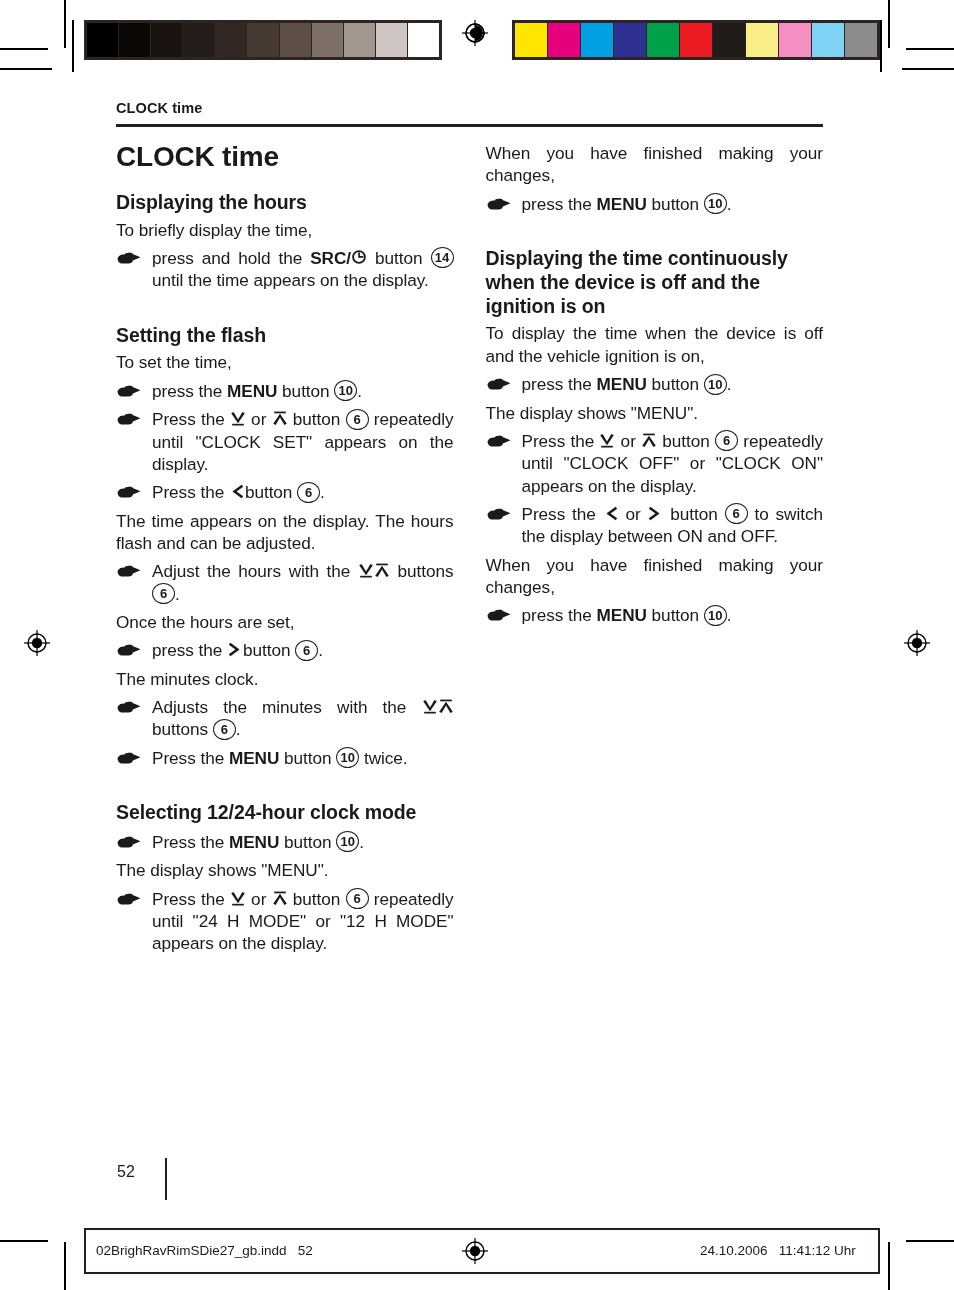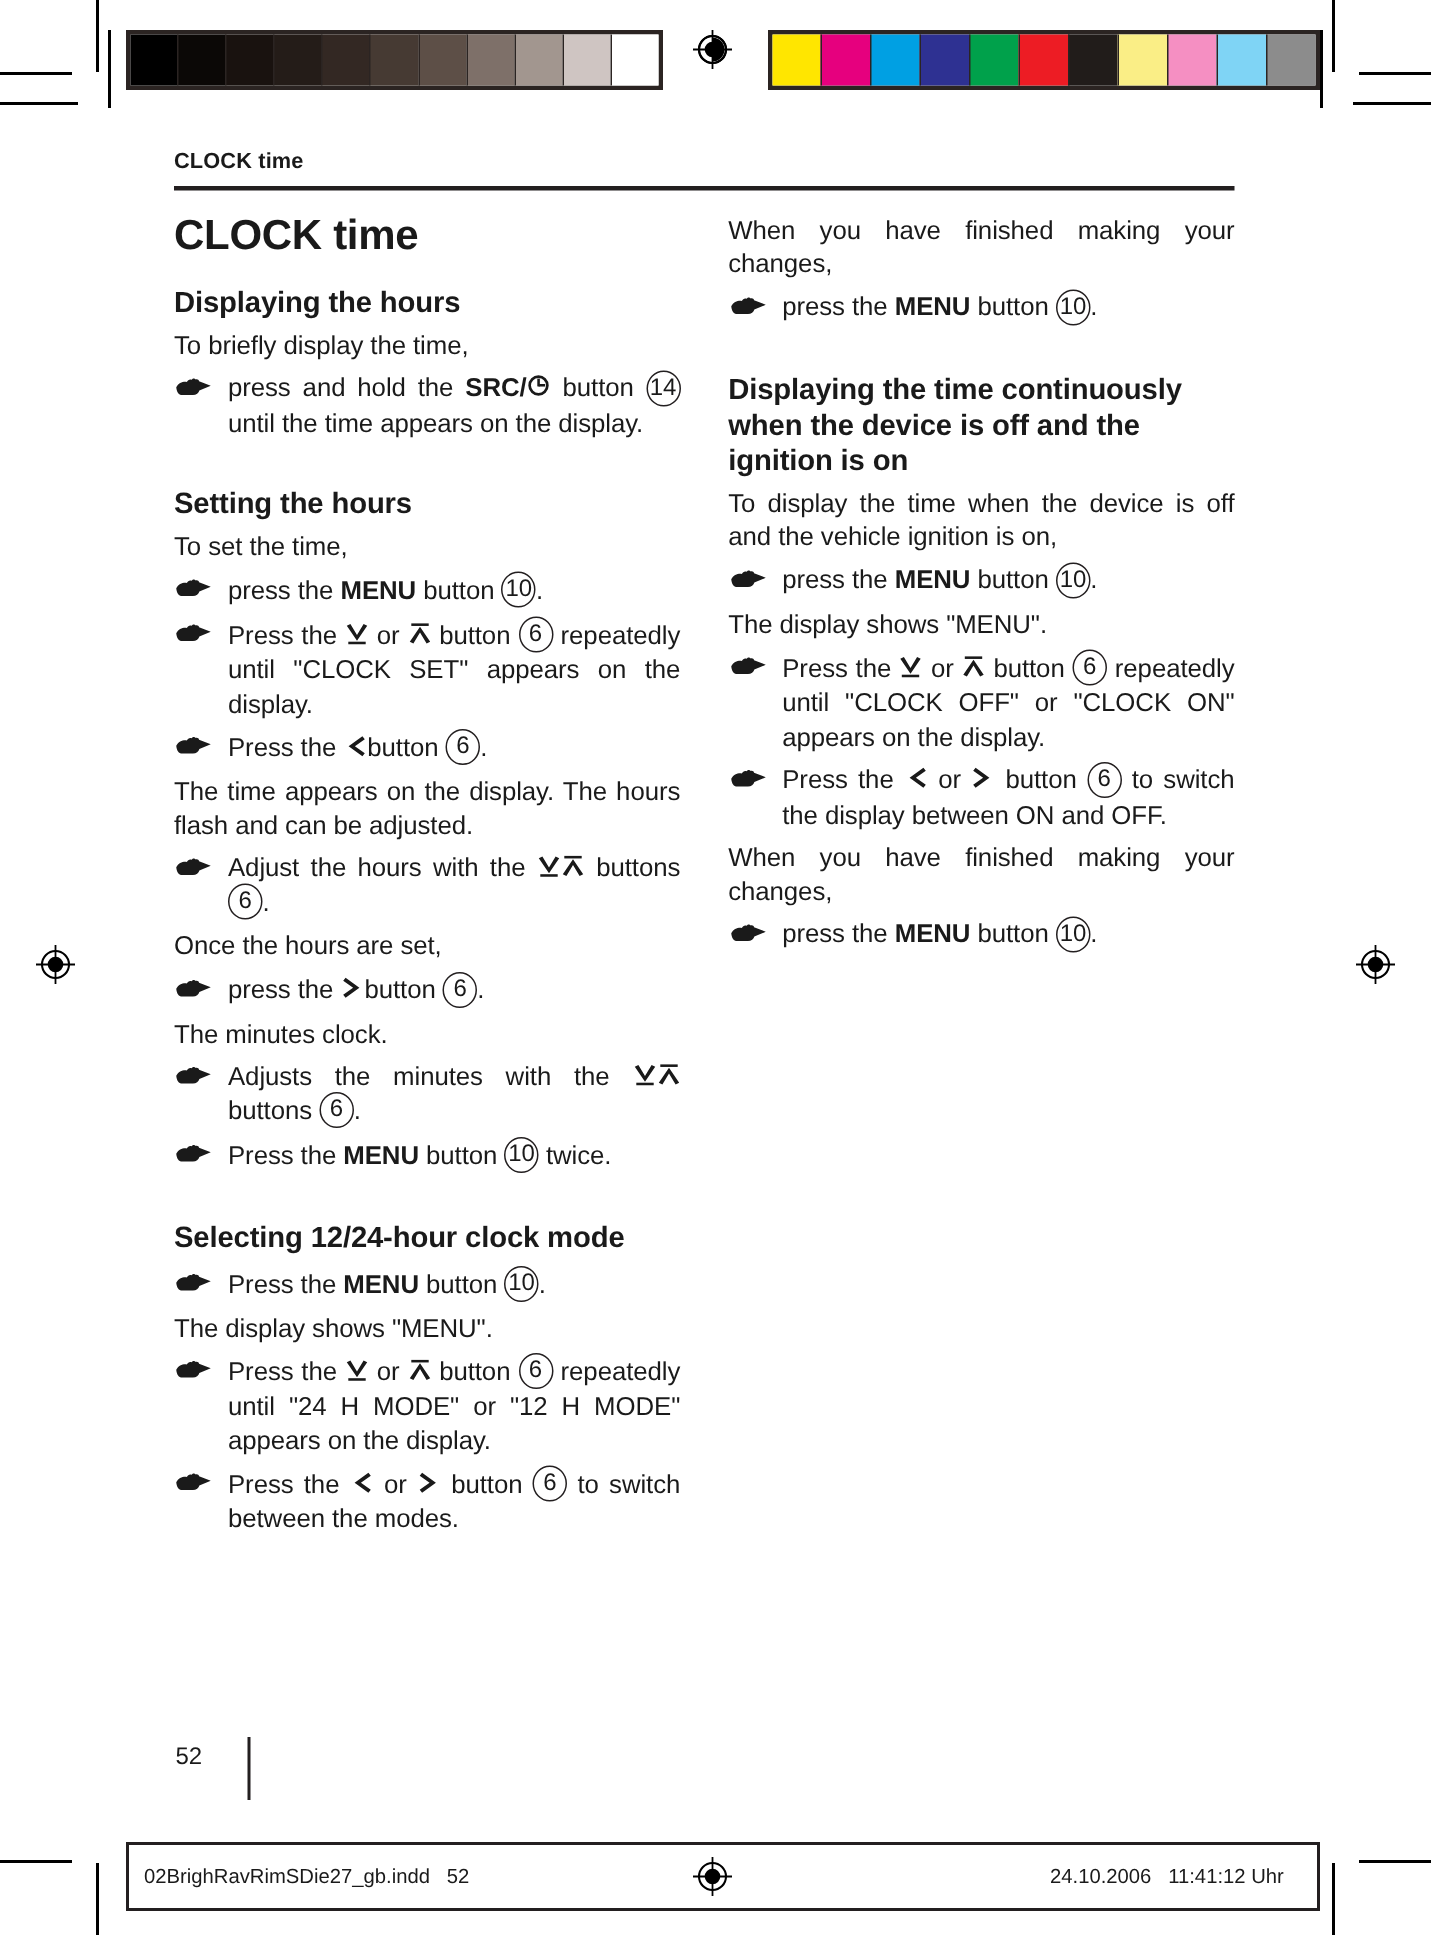--- a/index.html
+++ b/index.html
@@ -100,27 +100,27 @@
     width: 26px; height: 18px;
     display: inline-block;
   }
   b, .bold { font-weight: bold; }
 
   
   .ref {
     display: inline-block;
     border: 1.4px solid #231f20;
     border-radius: 50%;
-    font-size: 16px;
+    font-size: 13px;
     line-height: 1;
     padding: 3px 1px 3px 1px;
     min-width: 19px;
     text-align: center;
     vertical-align: 1.5px;
-    font-weight: normal;
+    font-weight: bold;
     letter-spacing: 0;
   }
 
   
   .key { display: inline-block; vertical-align: -1px; }
 
   #page-number {
     position: absolute;
     left: 117px; top: 1163px;
     font-size: 16px;
@@ -233,21 +233,21 @@
         <p class="para justify">To briefly display the time,</p>
         <div class="step justify"><svg viewBox="0 0 26 16" class="hand">
             <path d="M1.5 7.2 C3 4.2 6 3.2 8.6 3.6 C9.2 2.2 10.6 1.6 11.8 2.2 C12.4 1.2 13.8 1.1 14.5 2.0 C15.4 1.6 16.5 2.1 16.7 3.1 L24.5 6.2 L16.9 9.4 C16.5 11.2 14.8 12.4 12.6 12.4 L5.4 12.4 C3.2 12.4 1.8 10.6 1.5 7.2 Z" fill="#1a1a1a"></path>
           </svg><span>press and hold the <b>SRC/</b><svg class="key" width="16" height="16" viewBox="0 0 16 16">
               <g fill="#1a1a1a">
                 <path d="M8 1.2 A6.8 6.8 0 1 0 8 14.8 A6.8 6.8 0 1 0 8 1.2 Z M8 3.0 A5 5 0 1 1 8 13.0 A5 5 0 1 1 8 3.0 Z"></path>
                 <rect x="7.2" y="3.4" width="1.7" height="5.2"></rect>
                 <rect x="8.0" y="7.0" width="4.4" height="1.7"></rect>
               </g>
             </svg> button <span class="ref">14</span> until the time appears on the display.</span></div>
-        <h2 class="sub tight">Setting the hours</h2>
+        <h2 class="sub tight">Setting the flash</h2>
         <p class="para justify">To set the time,</p>
         <div class="step justify"><svg viewBox="0 0 26 16" class="hand">
             <path d="M1.5 7.2 C3 4.2 6 3.2 8.6 3.6 C9.2 2.2 10.6 1.6 11.8 2.2 C12.4 1.2 13.8 1.1 14.5 2.0 C15.4 1.6 16.5 2.1 16.7 3.1 L24.5 6.2 L16.9 9.4 C16.5 11.2 14.8 12.4 12.6 12.4 L5.4 12.4 C3.2 12.4 1.8 10.6 1.5 7.2 Z" fill="#1a1a1a"></path>
           </svg><span>press the <b>MENU</b> button <span class="ref">10</span>.</span></div>
         <div class="step justify"><svg viewBox="0 0 26 16" class="hand">
             <path d="M1.5 7.2 C3 4.2 6 3.2 8.6 3.6 C9.2 2.2 10.6 1.6 11.8 2.2 C12.4 1.2 13.8 1.1 14.5 2.0 C15.4 1.6 16.5 2.1 16.7 3.1 L24.5 6.2 L16.9 9.4 C16.5 11.2 14.8 12.4 12.6 12.4 L5.4 12.4 C3.2 12.4 1.8 10.6 1.5 7.2 Z" fill="#1a1a1a"></path>
           </svg><span>Press the <svg class="key" width="16" height="15" viewBox="0 0 16 15">
               <g fill="#1a1a1a">
                 <path d="M1.2 2.2 L3.6 1.0 L8 8.4 L12.4 1.0 L14.8 2.2 L8 12.2 Z"></path>
                 <rect x="2.2" y="12.8" width="11.6" height="1.7"></rect>
@@ -315,31 +315,20 @@
               <g fill="#1a1a1a">
                 <path d="M1.2 2.2 L3.6 1.0 L8 8.4 L12.4 1.0 L14.8 2.2 L8 12.2 Z"></path>
                 <rect x="2.2" y="12.8" width="11.6" height="1.7"></rect>
               </g>
             </svg> or <svg class="key" width="16" height="15" viewBox="0 0 16 15">
               <g fill="#1a1a1a">
                 <path d="M1.2 12.8 L3.6 14.0 L8 6.6 L12.4 14.0 L14.8 12.8 L8 2.8 Z"></path>
                 <rect x="2.2" y="0.6" width="11.6" height="1.7"></rect>
               </g>
             </svg> button <span class="ref">6</span> repeatedly until "24 H MODE" or "12 H MODE" appears on the display.</span></div>
-        <div class="step justify"><svg viewBox="0 0 26 16" class="hand">
-            <path d="M1.5 7.2 C3 4.2 6 3.2 8.6 3.6 C9.2 2.2 10.6 1.6 11.8 2.2 C12.4 1.2 13.8 1.1 14.5 2.0 C15.4 1.6 16.5 2.1 16.7 3.1 L24.5 6.2 L16.9 9.4 C16.5 11.2 14.8 12.4 12.6 12.4 L5.4 12.4 C3.2 12.4 1.8 10.6 1.5 7.2 Z" fill="#1a1a1a"></path>
-          </svg><span>Press the <svg class="key" width="16" height="15" viewBox="0 0 16 15">
-              <g fill="#1a1a1a">
-                <path d="M12.6 0.8 L14.2 2.8 L7.6 7.5 L14.2 12.2 L12.6 14.2 L3.4 7.5 Z"></path>
-              </g>
-            </svg> or <svg class="key" width="16" height="15" viewBox="0 0 16 15">
-              <g fill="#1a1a1a">
-                <path d="M3.4 0.8 L1.8 2.8 L8.4 7.5 L1.8 12.2 L3.4 14.2 L12.6 7.5 Z"></path>
-              </g>
-            </svg> button <span class="ref">6</span> to switch between the modes.</span></div>
       </div>
     <div class="col" id="col-right">
         <p class="para justify">When you have finished making your changes,</p>
         <div class="step justify"><svg viewBox="0 0 26 16" class="hand">
             <path d="M1.5 7.2 C3 4.2 6 3.2 8.6 3.6 C9.2 2.2 10.6 1.6 11.8 2.2 C12.4 1.2 13.8 1.1 14.5 2.0 C15.4 1.6 16.5 2.1 16.7 3.1 L24.5 6.2 L16.9 9.4 C16.5 11.2 14.8 12.4 12.6 12.4 L5.4 12.4 C3.2 12.4 1.8 10.6 1.5 7.2 Z" fill="#1a1a1a"></path>
           </svg><span>press the <b>MENU</b> button <span class="ref">10</span>.</span></div>
         <h2 class="sub tight">Displaying the time continuously when the device is off and the ignition is on</h2>
         <p class="para justify">To display the time when the device is off and the vehicle ignition is on,</p>
         <div class="step justify"><svg viewBox="0 0 26 16" class="hand">
             <path d="M1.5 7.2 C3 4.2 6 3.2 8.6 3.6 C9.2 2.2 10.6 1.6 11.8 2.2 C12.4 1.2 13.8 1.1 14.5 2.0 C15.4 1.6 16.5 2.1 16.7 3.1 L24.5 6.2 L16.9 9.4 C16.5 11.2 14.8 12.4 12.6 12.4 L5.4 12.4 C3.2 12.4 1.8 10.6 1.5 7.2 Z" fill="#1a1a1a"></path>

